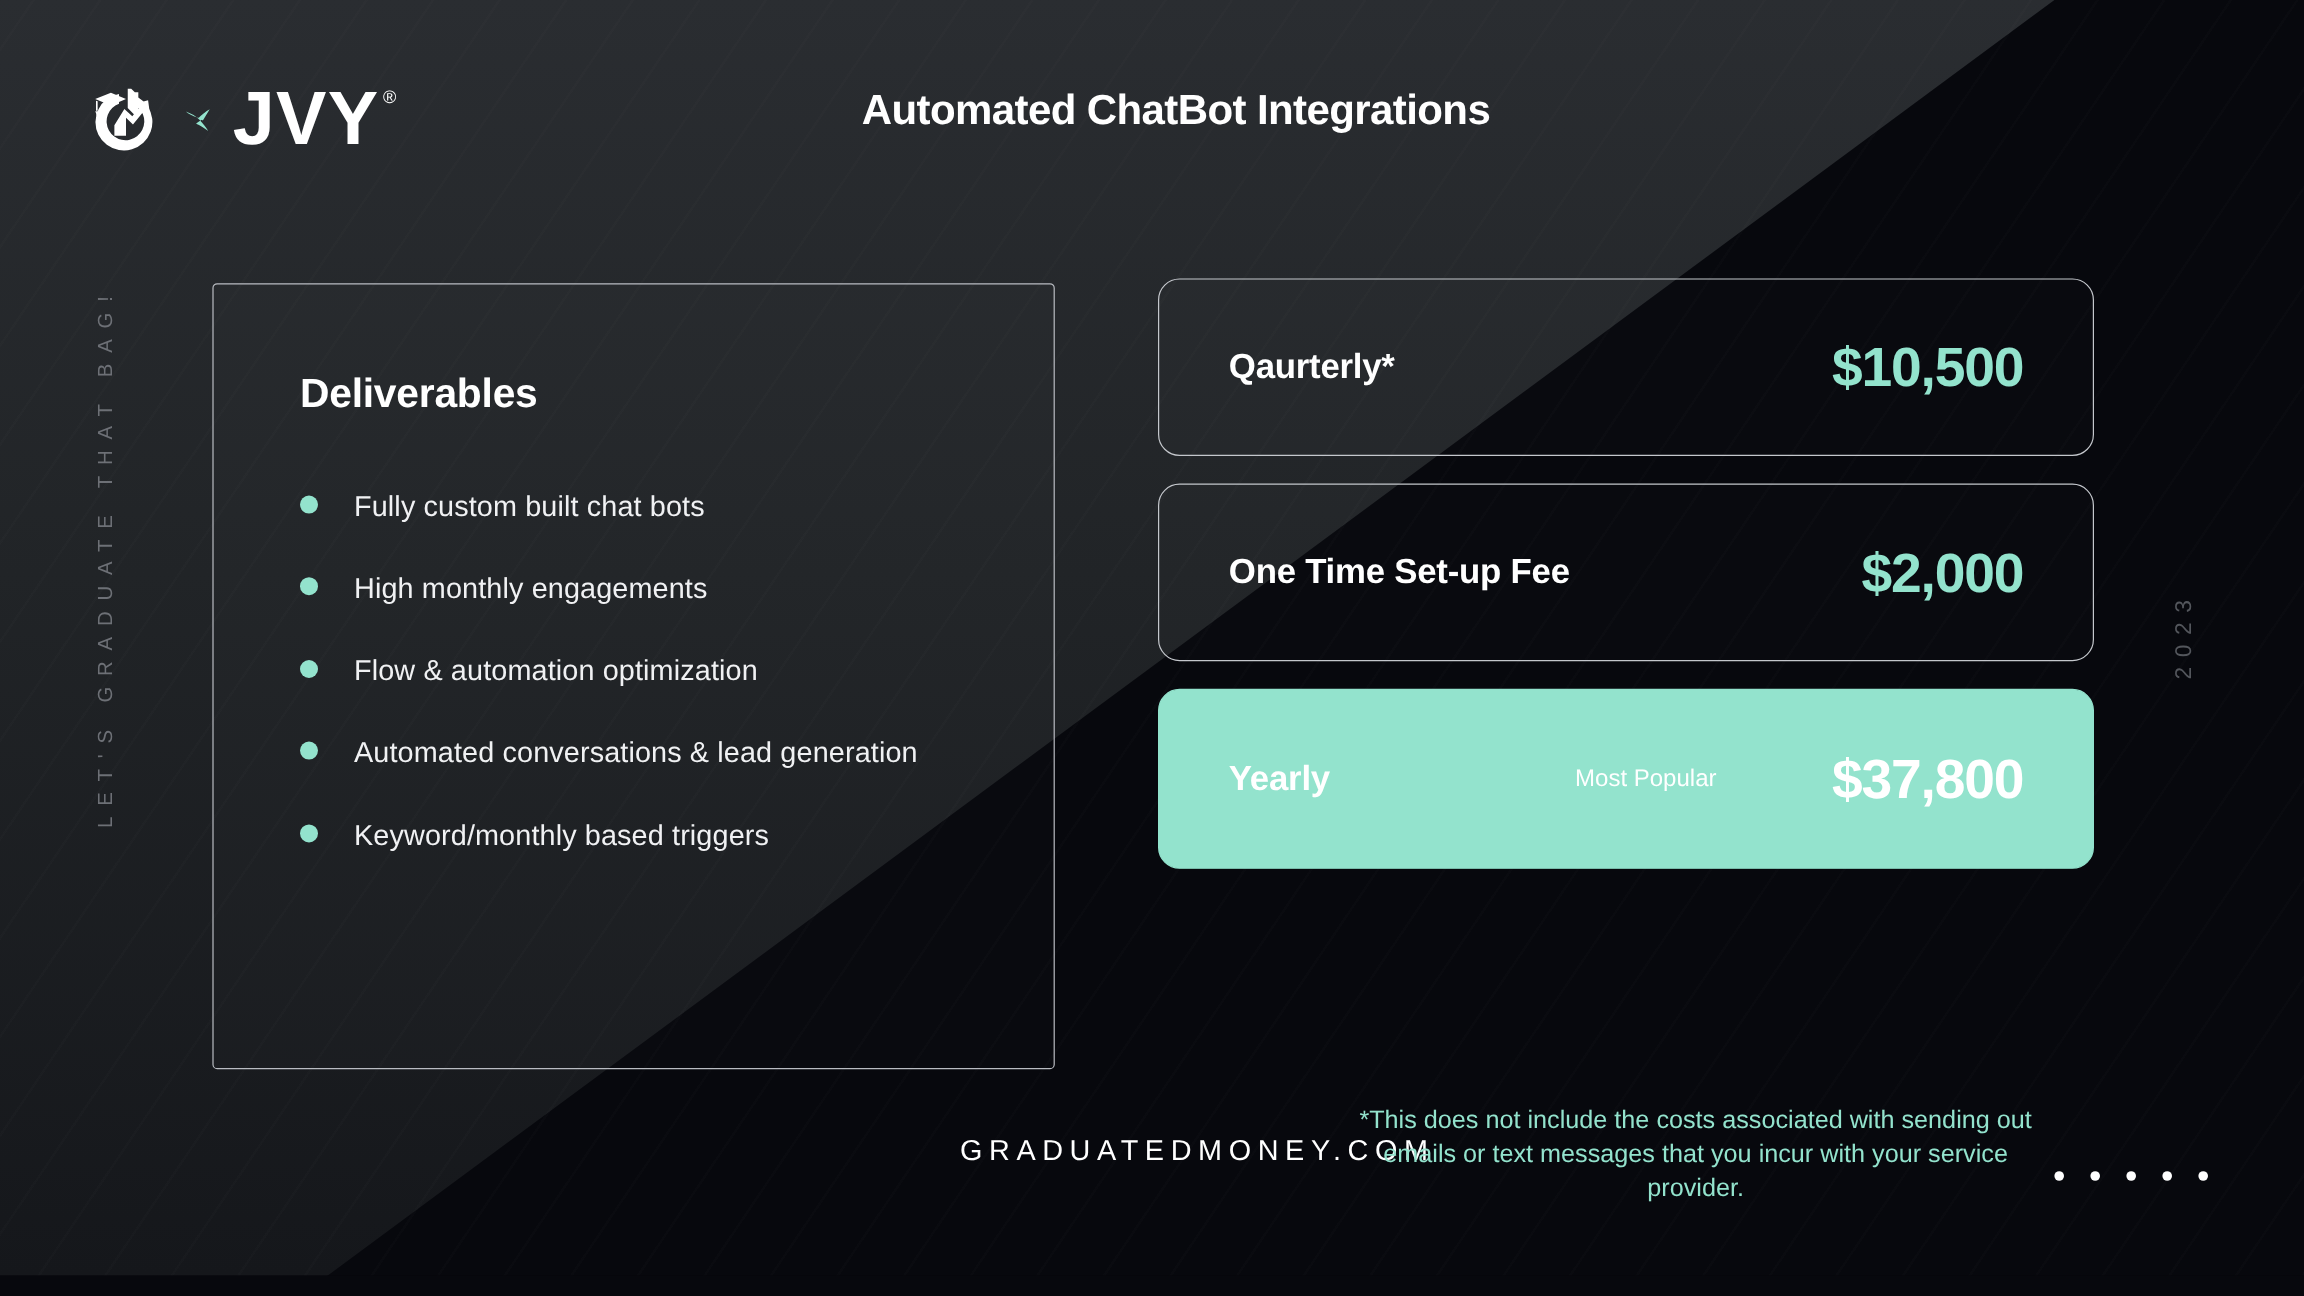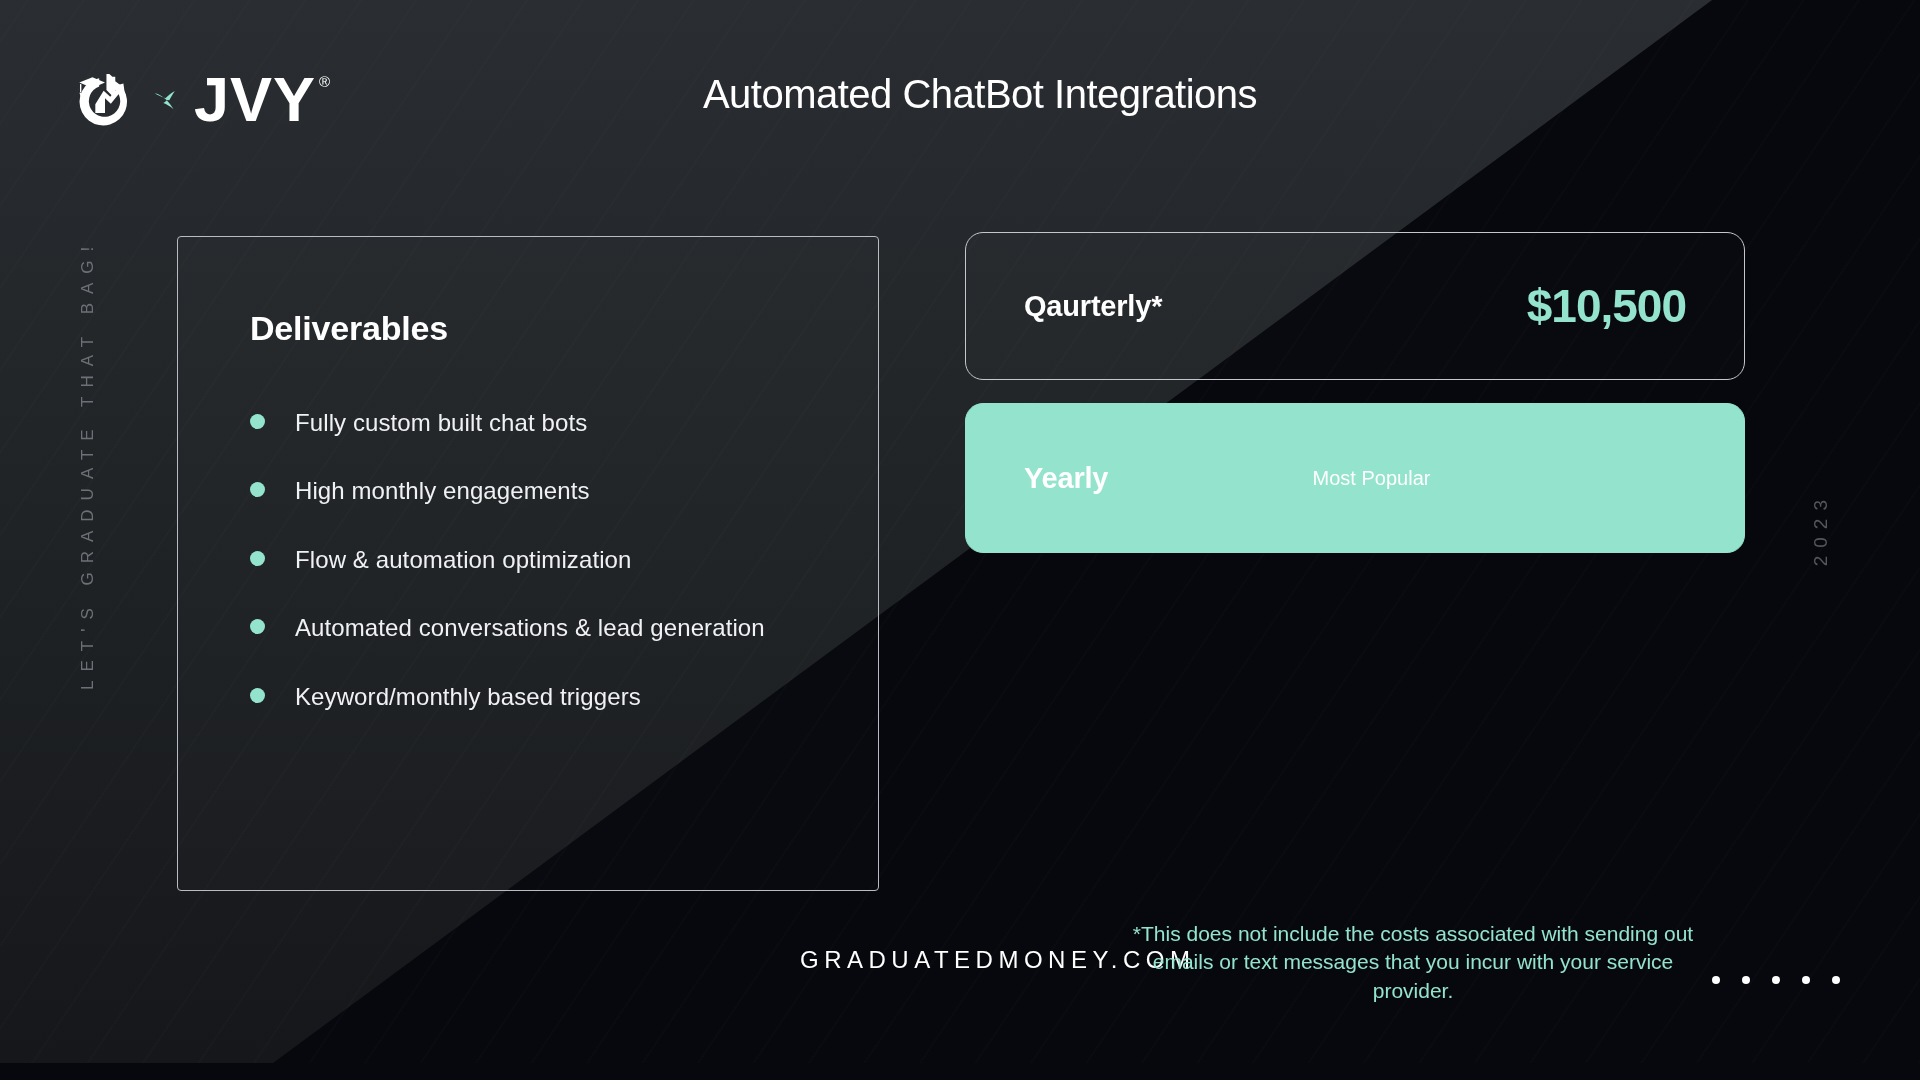--- a/index.html
+++ b/index.html
@@ -83,22 +83,22 @@
     margin-top: 6px;
     margin-left: 3px;
     color: #ffffff;
   }
 
   .deck-title {
     position: absolute;
     left: 0; right: 0;
     top: 72px;
     text-align: center;
-    font-size: 40px;
-    font-weight: 400;
+    font-size: 35px;
+    font-weight: 700;
     letter-spacing: -0.5px;
     color: #ffffff;
     padding-left: 40px;
   }
 
   
   .side-tagline {
     position: absolute;
     left: 78px;
     top: 240px;
@@ -329,24 +329,29 @@
     </ul>
   </div>
 
   <div class="pricing-stack">
 
     <div class="price-card outline">
       <span class="price-label">Qaurterly*</span>
       <span class="price-value">$10,500</span>
     </div>
 
+    <div class="price-card outline">
+      <span class="price-label">One Time Set-up Fee</span>
+      <span class="price-value">$2,000</span>
+    </div>
 
     <div class="price-card highlight">
       <span class="price-label">Yearly</span>
       <span class="price-badge">Most Popular</span>
+      <span class="price-value">$37,800</span>
     </div>
 
   </div>
 
   <div class="footer-domain">GRADUATEDMONEY.COM</div>
   <div class="footer-disclaimer">*This does not include the costs associated with sending out emails or text messages that you incur with your service provider.</div>
   <div class="footer-dots">
     <span class="footer-dot"></span>
     <span class="footer-dot"></span>
     <span class="footer-dot"></span>

